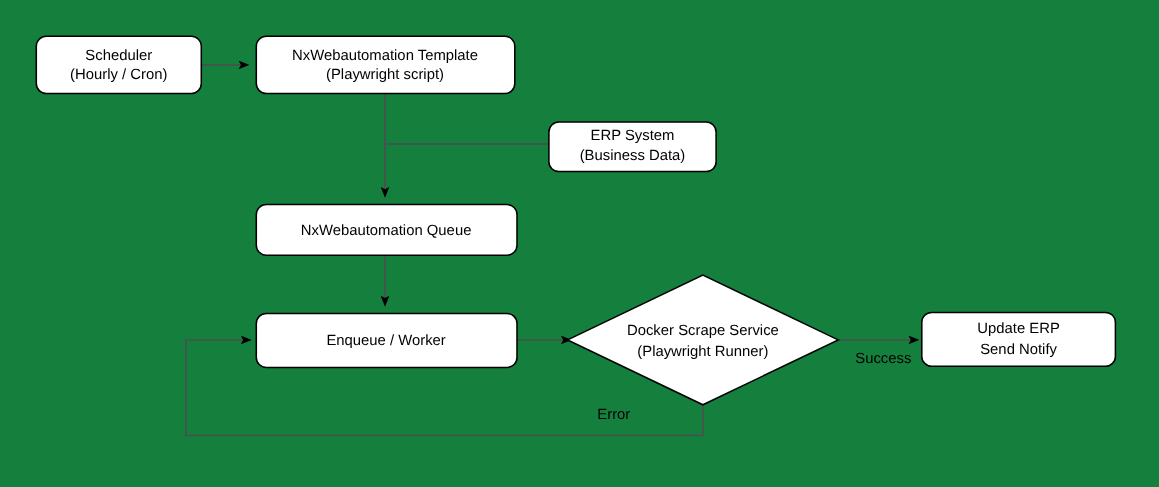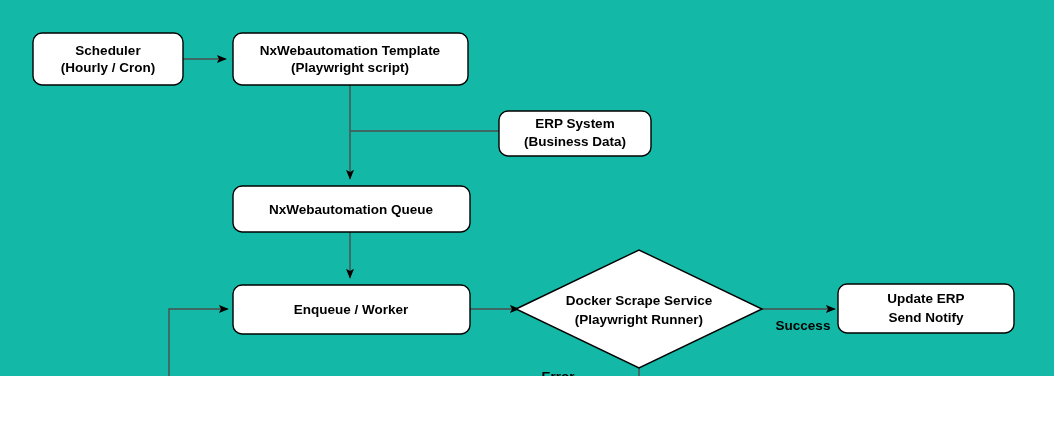--- a/index.html
+++ b/index.html
@@ -6,24 +6,23 @@
     margin: 0;
     padding: 0;
     background: #ffffff;
   }
   body {
     font-family: "Liberation Sans", sans-serif;
   }
   #canvas {
     position: relative;
     width: 1054px;
-    height: 376px;
-    background: #14b8a6;
+    height: 443px;
+    background: #15803d;
     overflow: hidden;
-    font-weight: bold;
   }
   #flow-svg {
     position: absolute;
     left: 0;
     top: 0;
     width: 1054px;
     height: 443px;
   }
   .node-shape {
     fill: #ffffff;

